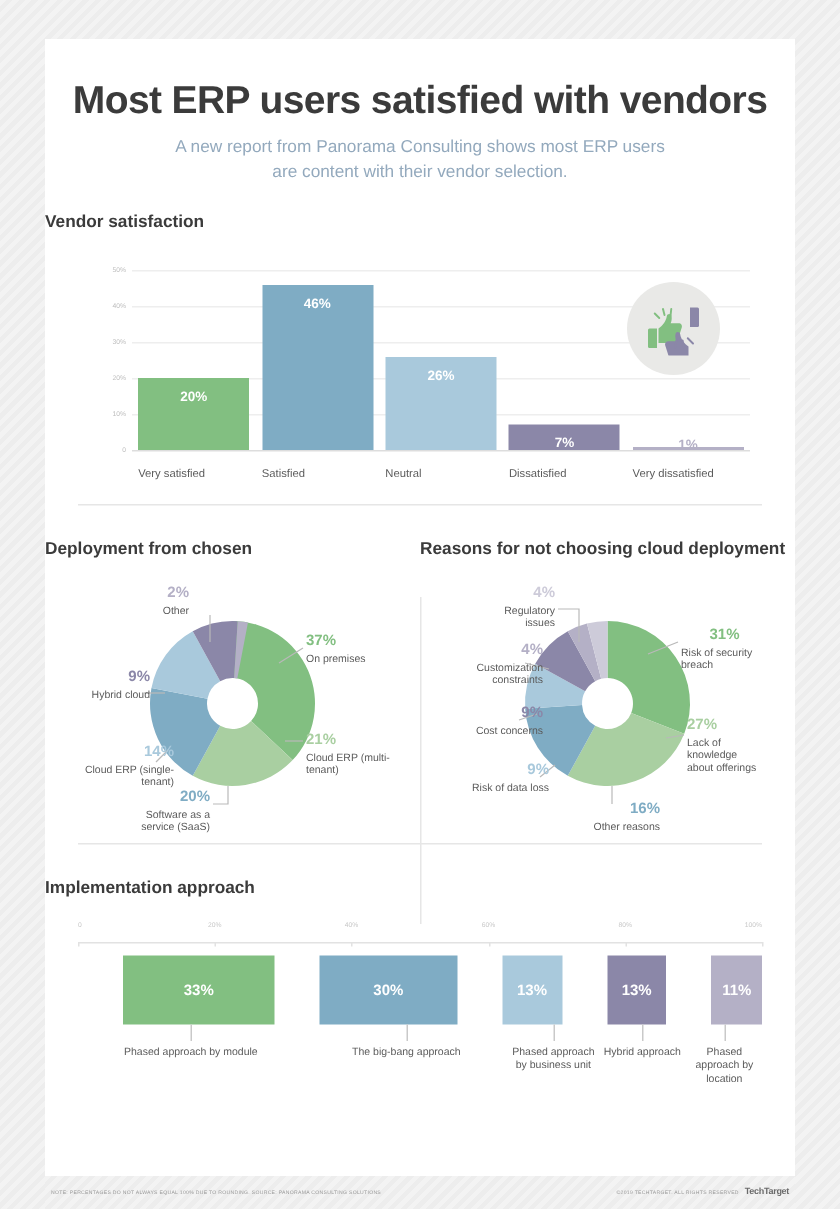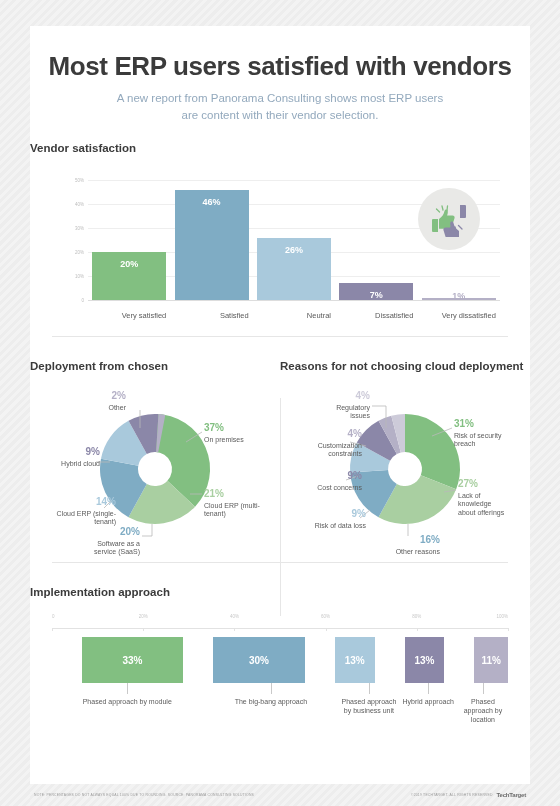--- a/index.html
+++ b/index.html
@@ -46,21 +46,21 @@
   .bars{position:absolute;left:0;right:0;top:0;bottom:0;display:flex;
         align-items:flex-end; justify-content:space-around;}
   .bcol{width:18%;display:flex;flex-direction:column;align-items:center;position:relative;height:100%;justify-content:flex-end;}
   .bar{width:100%;position:relative;display:flex;align-items:flex-start;justify-content:center;}
   .bval{font-size:9px;font-weight:bold;color:#ffffff;margin-top:7px;}
   .bval.outside{position:absolute;top:-14px;color:#b4b0c6;}
   .xlab{
     position:absolute; left:36px; right:8px; bottom:2px;
     display:flex; justify-content:space-around;
   }
-  .xlab span{width:18%;text-align:right;font-size:7.5px;color:#5b5b5b;margin-top:17px;}
+  .xlab span{width:18%;text-align:left;font-size:7.5px;color:#5b5b5b;margin-top:17px;}
   .thumbs{
     position:absolute; right:28px; top:16px;
     width:62px;height:62px;border-radius:50%;background:#e9e9e7;
     display:flex;align-items:center;justify-content:center;
   }
   
   .donuts{display:flex;margin-top:10px;}
   .dwrap{width:50%;position:relative;padding-top:12px;}
   .dsep{position:absolute;left:50%;top:372px;width:1px;height:218px;background:#e6e6e6;}
   .donut{position:relative;margin:10px auto 0 auto;width:178px;height:170px;}
@@ -225,21 +225,21 @@
             <path d="M 75.32205620593301 31.727926137925287 A 55 55 0 0 1 88.99999999999999 30 L 89 68 A 17 17 0 0 0 84.77227191819748 68.53408626081327 Z" fill="#cdcbd9"></path>
             <path d="M116 52 L136 44" stroke="#b9b9b9" fill="none" stroke-width="0.8"></path>
             <path d="M128 108 L140 106" stroke="#b9b9b9" fill="none" stroke-width="0.8"></path>
             <path d="M92 140 L92 152" stroke="#b9b9b9" fill="none" stroke-width="0.8"></path>
             <path d="M54 126 L44 134" stroke="#b9b9b9" fill="none" stroke-width="0.8"></path>
             <path d="M42 92 L30 96" stroke="#b9b9b9" fill="none" stroke-width="0.8"></path>
             <path d="M50 62 L34 58" stroke="#b9b9b9" fill="none" stroke-width="0.8"></path>
             <path d="M70 44 L70 22 L56 22" stroke="#b9b9b9" fill="none" stroke-width="0.8"></path>
           </svg>
         <div id="donutBLabels">
-            <div class="dlabel r" style="left: 138px; top: 34px; width: 58px;"><b style="color: rgb(130, 191, 129);">31%</b><span>Risk of security breach</span></div>
+            <div class="dlabel r" style="left: 138px; top: 34px; width: 58px;"><b style="color: rgb(130, 191, 129); text-align: center;">31%</b><span>Risk of security breach</span></div>
             <div class="dlabel r" style="left: 142px; top: 94px; width: 52px;"><b style="color: rgb(169, 207, 161);">27%</b><span>Lack of knowledge about offerings</span></div>
             <div class="dlabel l" style="left: 54px; top: 150px; width: 70px;"><b style="color: rgb(127, 172, 196);">16%</b><span>Other reasons</span></div>
             <div class="dlabel l" style="left: -8px; top: 124px; width: 58px;"><b style="color: rgb(169, 201, 220);">9%</b><span>Risk of data loss</span></div>
             <div class="dlabel l" style="left: -24px; top: 86px; width: 70px;"><b style="color: rgb(139, 135, 168);">9%</b><span>Cost concerns</span></div>
             <div class="dlabel l" style="left: -22px; top: 44px; width: 68px;"><b style="color: rgb(180, 176, 198);">4%</b><span>Customization constraints</span></div>
             <div class="dlabel l" style="left: 2px; top: 6px; width: 52px;"><b style="color: rgb(205, 203, 217);">4%</b><span>Regulatory issues</span></div>
           </div>
       </div>
     </div>
   </div>

